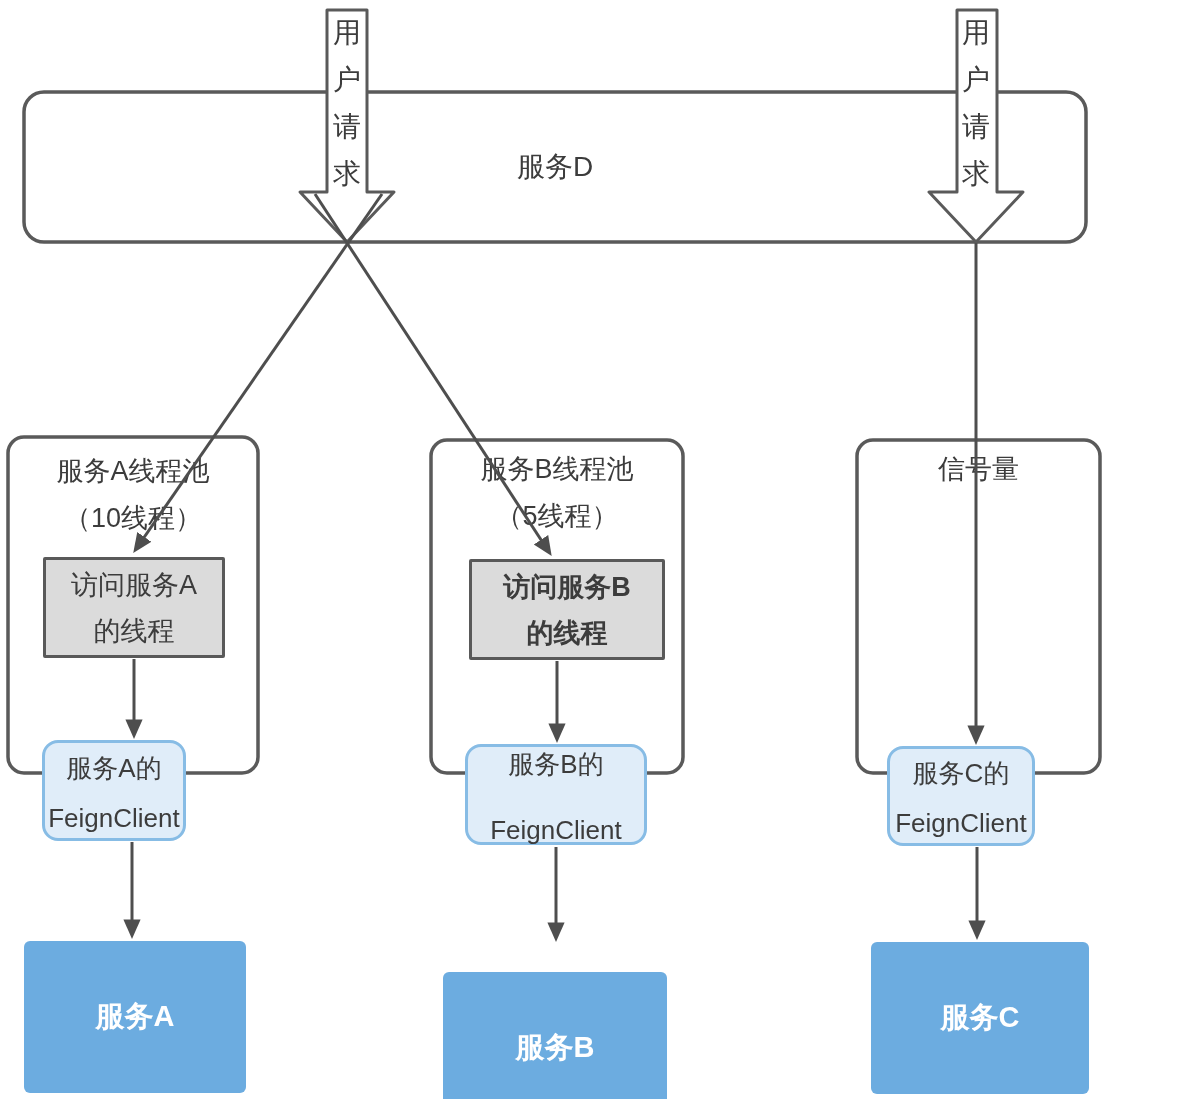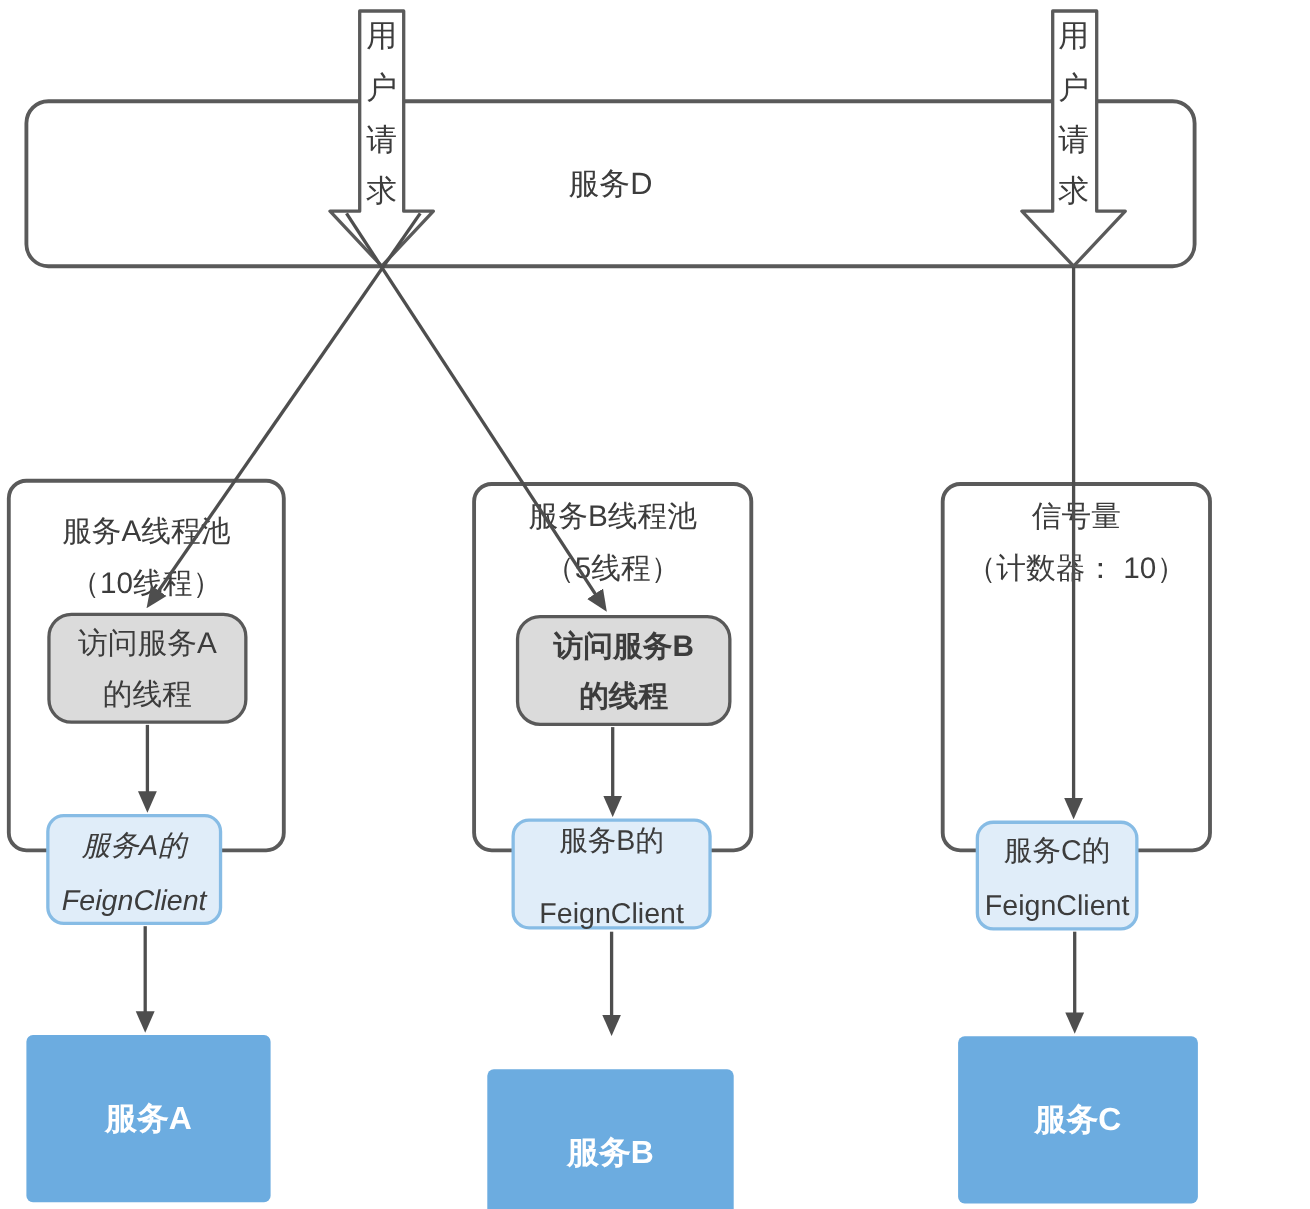--- a/index.html
+++ b/index.html
@@ -18,21 +18,21 @@
   .pool-head{position:absolute;text-align:center;font-size:27px;}
   .pool-head .ln{line-height:47px;}
 
   .vchars{position:absolute;display:flex;flex-direction:column;align-items:center;
           gap:18px;font-size:28px;color:var(--text,#3c3c3c);}
   .vchars span{display:block;line-height:29px;height:29px;}
 
   .box{position:absolute;box-sizing:border-box;display:flex;flex-direction:column;
        align-items:center;justify-content:center;text-align:center;}
   .thread-box{background:var(--thread-box-fill,#dbdbdb);
-       border:3px solid var(--thread-box-border,#595959);border-radius:22px;
+       border:3px solid var(--thread-box-border,#595959);border-radius:2px;
        font-size:27px;}
   .thread-box .ln{line-height:46px;}
   .feign-box{background:var(--feign-fill,#e0edf9);
        border:3px solid var(--feign-border,#87bce5);border-radius:16px;
        font-size:26px;padding-top:4px;}
   .feign-box .ln{line-height:50px;}
   .service-box{background:var(--service-fill,#6cace0);border:none;border-radius:6px;
        color:var(--service-text,#ffffff);font-size:29px;font-weight:700;}
 
   .shape{fill:#ffffff;stroke:var(--line,#5a5a5a);}
@@ -48,31 +48,30 @@
 
   <svg class="layer" viewBox="0 0 1191 1099" width="1191" height="1099">
     <rect class="shape big-stroke" x="24" y="92" width="1062" height="150" rx="20" ry="20"></rect>
     <rect class="shape big-stroke" x="8" y="437" width="250" height="336" rx="16" ry="16"></rect>
     <rect class="shape big-stroke" x="431" y="440" width="252" height="333" rx="16" ry="16"></rect>
     <rect class="shape big-stroke" x="857" y="440" width="243" height="333" rx="16" ry="16"></rect>
   </svg>
 
   <div class="label service-d-label" style="left:24px;top:92px;width:1062px;height:150px;">服务D</div>
 
-  <div class="pool-head" style="left:8px;top:460px;width:250px;">
+  <div class="pool-head" style="left:8px;top:448px;width:250px;">
     <div class="ln">服务A线程池</div>
     <div class="ln">（10线程）</div>
   </div>
   <div class="pool-head" style="left:431px;top:446px;width:252px;">
     <div class="ln">服务B线程池</div>
     <div class="ln">（5线程）</div>
   </div>
   <div class="pool-head" style="left:857px;top:446px;width:243px;">
     <div class="ln">信号量</div>
-    <div class="ln">（计数器： 10）</div>
   </div>
 
   <svg class="layer" viewBox="0 0 1191 1099" width="1191" height="1099">
     <defs>
       <marker id="ah" viewBox="0 0 10 10" refX="7.5" refY="5" markerWidth="6.5" markerHeight="6.5" orient="auto">
         <path class="arrowhead" d="M0,0.6 L10,5 L0,9.4 Z"></path>
       </marker>
     </defs>
 
     <path class="shape arrow-shape" d="M327,10 H367 V192 H394 L347,242 L300,192 H327 Z"></path>
@@ -103,21 +102,21 @@
 
   <div class="box thread-box" style="left:43px;top:557px;width:182px;height:101px;">
     <div class="ln">访问服务A</div>
     <div class="ln">的线程</div>
   </div>
   <div class="box thread-box" style="left:469px;top:559px;width:196px;height:101px;font-weight:bold;">
     <div class="ln">访问服务B</div>
     <div class="ln">的线程</div>
   </div>
 
-  <div class="box feign-box" style="left:42px;top:740px;width:160px;height:101px;font-style:italic;">
+  <div class="box feign-box" style="left:42px;top:740px;width:144px;height:101px;">
     <div class="ln">服务A的</div>
     <div class="ln">FeignClient</div>
   </div>
   <div class="box feign-box" style="left:465px;top:744px;width:182px;height:101px;gap:16px;">
     <div class="ln">服务B的</div>
     <div class="ln">FeignClient</div>
   </div>
   <div class="box feign-box" style="left:887px;top:746px;width:148px;height:100px;">
     <div class="ln">服务C的</div>
     <div class="ln">FeignClient</div>

